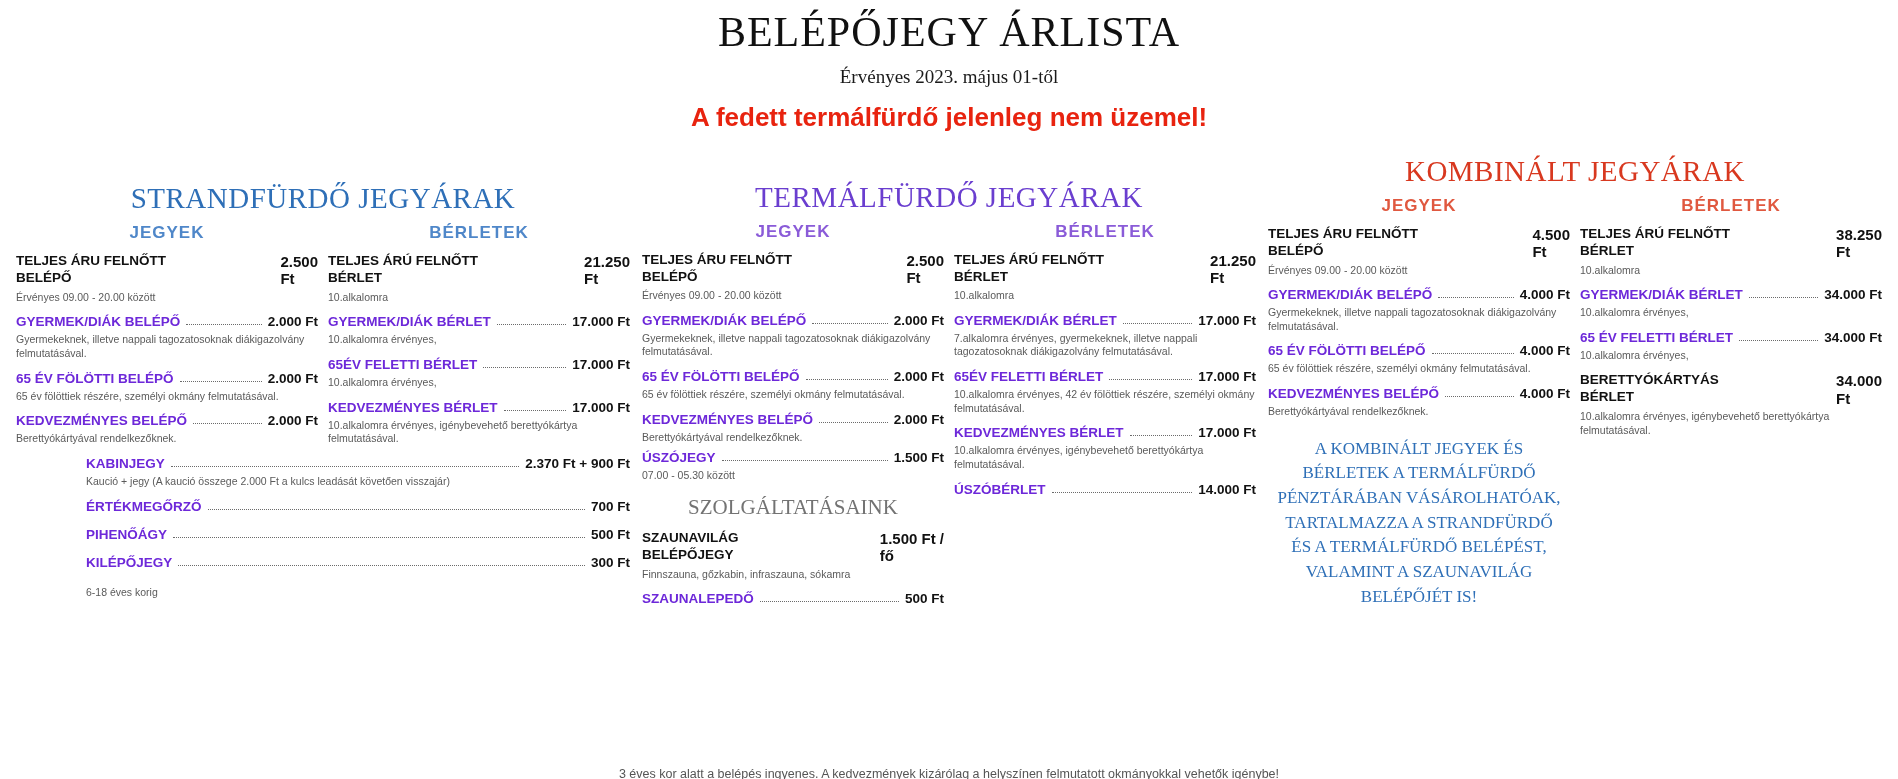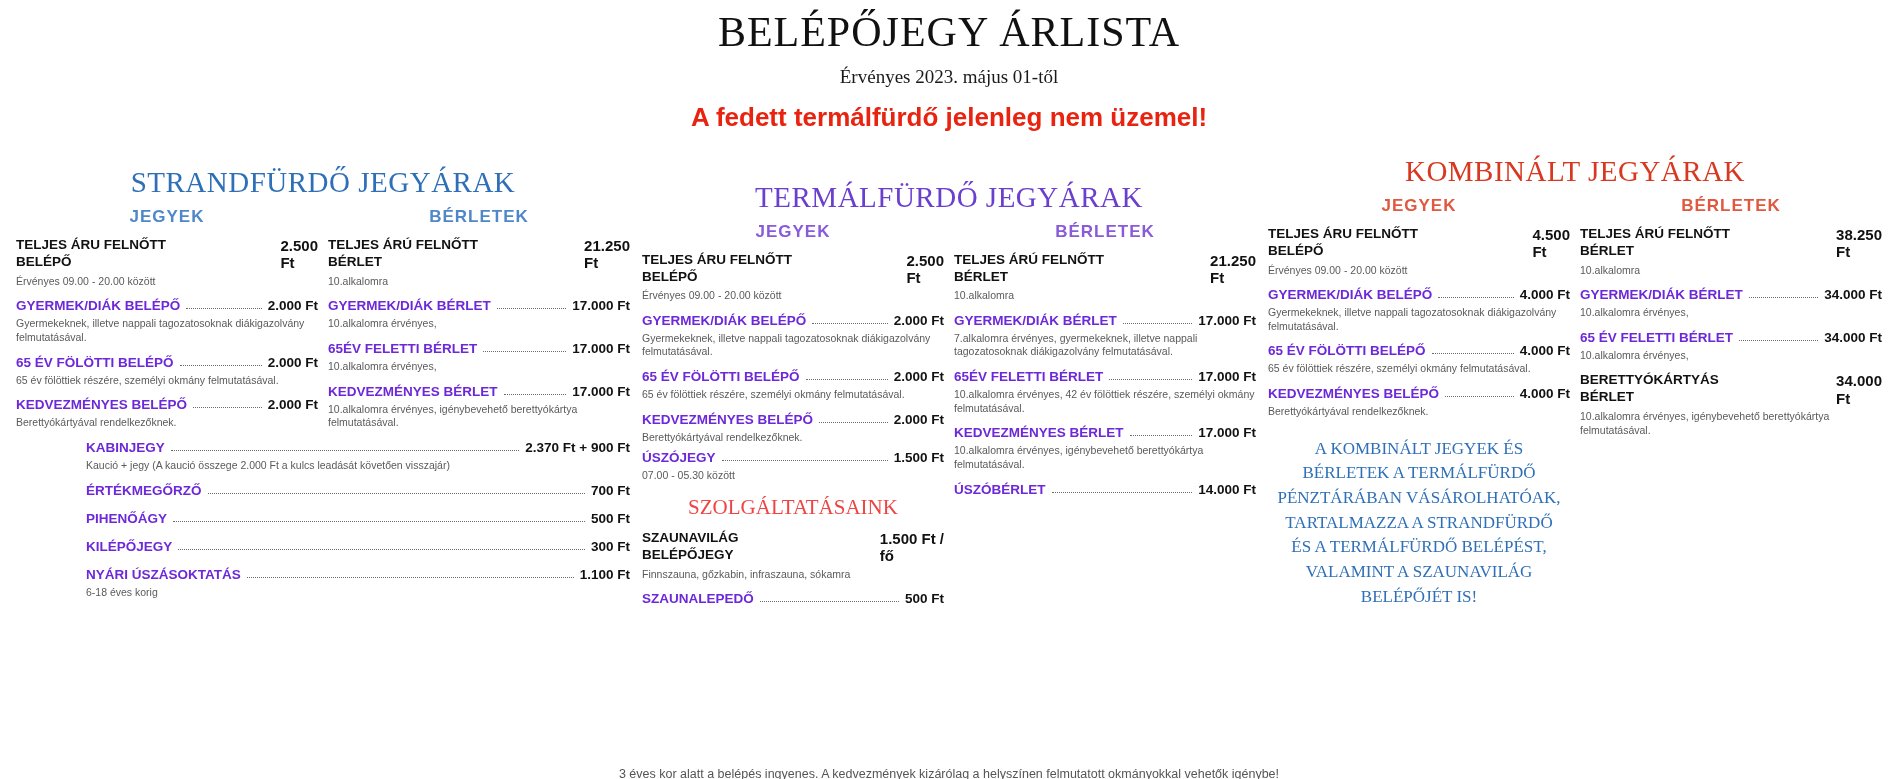--- a/index.html
+++ b/index.html
@@ -281,25 +281,20 @@
           <span class="dots"></span>
           <span class="price">500 Ft</span>
         </div>
         <div style="height:10px"></div>
         <div class="row">
           <span class="item-label">KILÉPŐJEGY</span>
           <span class="dots"></span>
           <span class="price">300 Ft</span>
         </div>
         <div style="height:10px"></div>
-        <div class="row">
-          <span class="item-label">NYÁRI ÚSZÁSOKTATÁS</span>
-          <span class="dots"></span>
-          <span class="price">1.100 Ft</span>
-        </div>
         <div class="note">6-18 éves korig</div>
       </div>
     </div>
 
     <div class="col col-2">
       <div class="col-title">TERMÁLFÜRDŐ JEGYÁRAK</div>
       <div class="subcols">
 
         <div class="subcol">
           <div class="subcol-title">JEGYEK</div>
@@ -332,21 +327,21 @@
           </div>
           <div class="note note-tight">Berettyókártyával rendelkezőknek.</div>
 
           <div class="row">
             <span class="item-label">ÚSZÓJEGY</span>
             <span class="dots"></span>
             <span class="price">1.500 Ft</span>
           </div>
           <div class="note">07.00 - 05.30 között</div>
 
-          <div class="services-title" style="color:#ef4444">SZOLGÁLTATÁSAINK</div>
+          <div class="services-title" style="color:#737373">SZOLGÁLTATÁSAINK</div>
 
           <div class="row-big">
             <div class="item-label-wrap">SZAUNAVILÁG BELÉPŐJEGY</div>
             <div class="price-big">1.500 Ft /
 fő</div>
           </div>
           <div class="note">Finnszauna, gőzkabin, infraszauna, sókamra</div>
 
           <div class="row">
             <span class="item-label">SZAUNALEPEDŐ</span>

